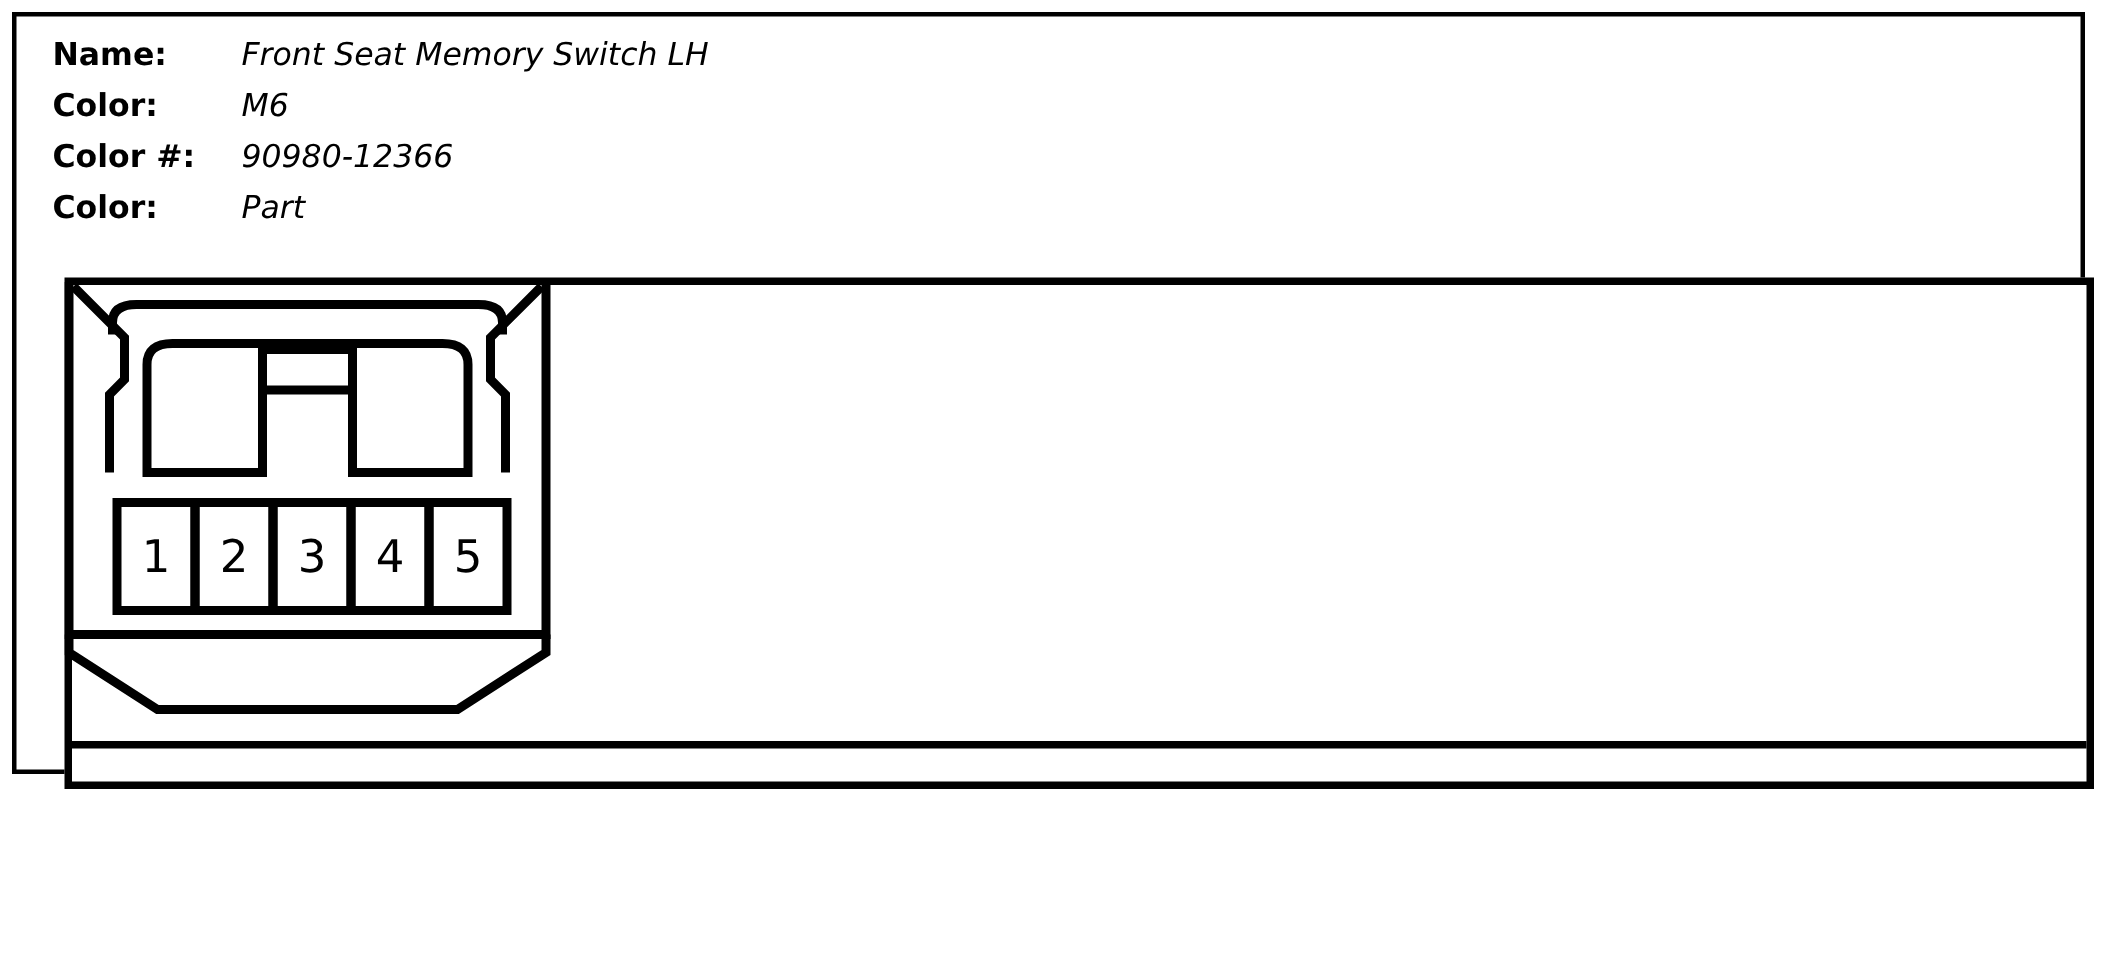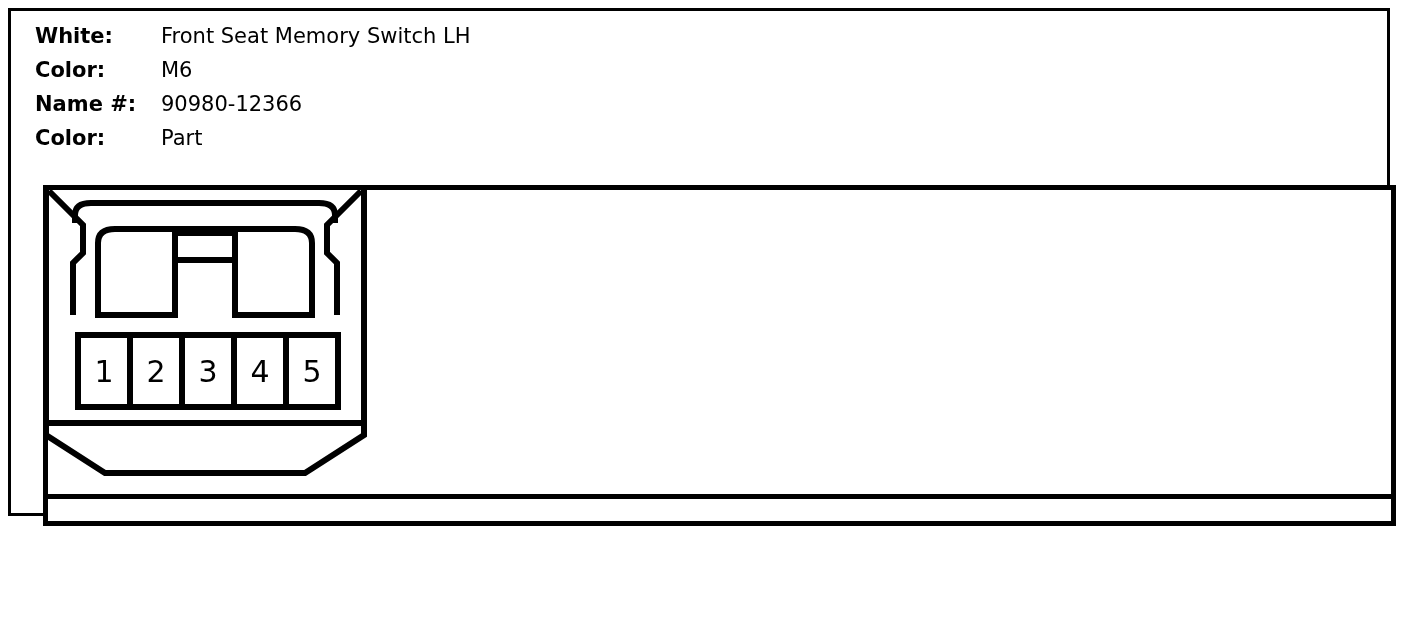--- a/index.html
+++ b/index.html
@@ -49,20 +49,21 @@
     font-weight: bold;
     font-size: 21px;
     line-height: 34px;
     white-space: nowrap;
   }
   .spec-value {
     font-weight: normal;
     font-size: 21px;
     line-height: 34px;
     white-space: nowrap;
+    font-style: italic;
   }
   
   .diagram-box {
     position: absolute;
     left: 32px;
     top: 174px;
     width: 1353px;
     height: 341px;
     border: 5px solid #000000;
     box-sizing: border-box;
@@ -96,29 +97,29 @@
 </style>
 </head>
 <body>
 
 <div id="page">
 
   <div class="outer-card">
 
     <div class="spec-table">
       <div class="spec-row">
-        <div class="spec-label">White:</div>
+        <div class="spec-label">Name:</div>
         <div class="spec-value">Front Seat Memory Switch LH</div>
       </div>
       <div class="spec-row">
         <div class="spec-label">Color:</div>
         <div class="spec-value">M6</div>
       </div>
       <div class="spec-row">
-        <div class="spec-label">Name #:</div>
+        <div class="spec-label">Color #:</div>
         <div class="spec-value">90980-12366</div>
       </div>
       <div class="spec-row">
         <div class="spec-label">Color:</div>
         <div class="spec-value">Part</div>
       </div>
     </div>
 
     <div class="diagram-box">
 

